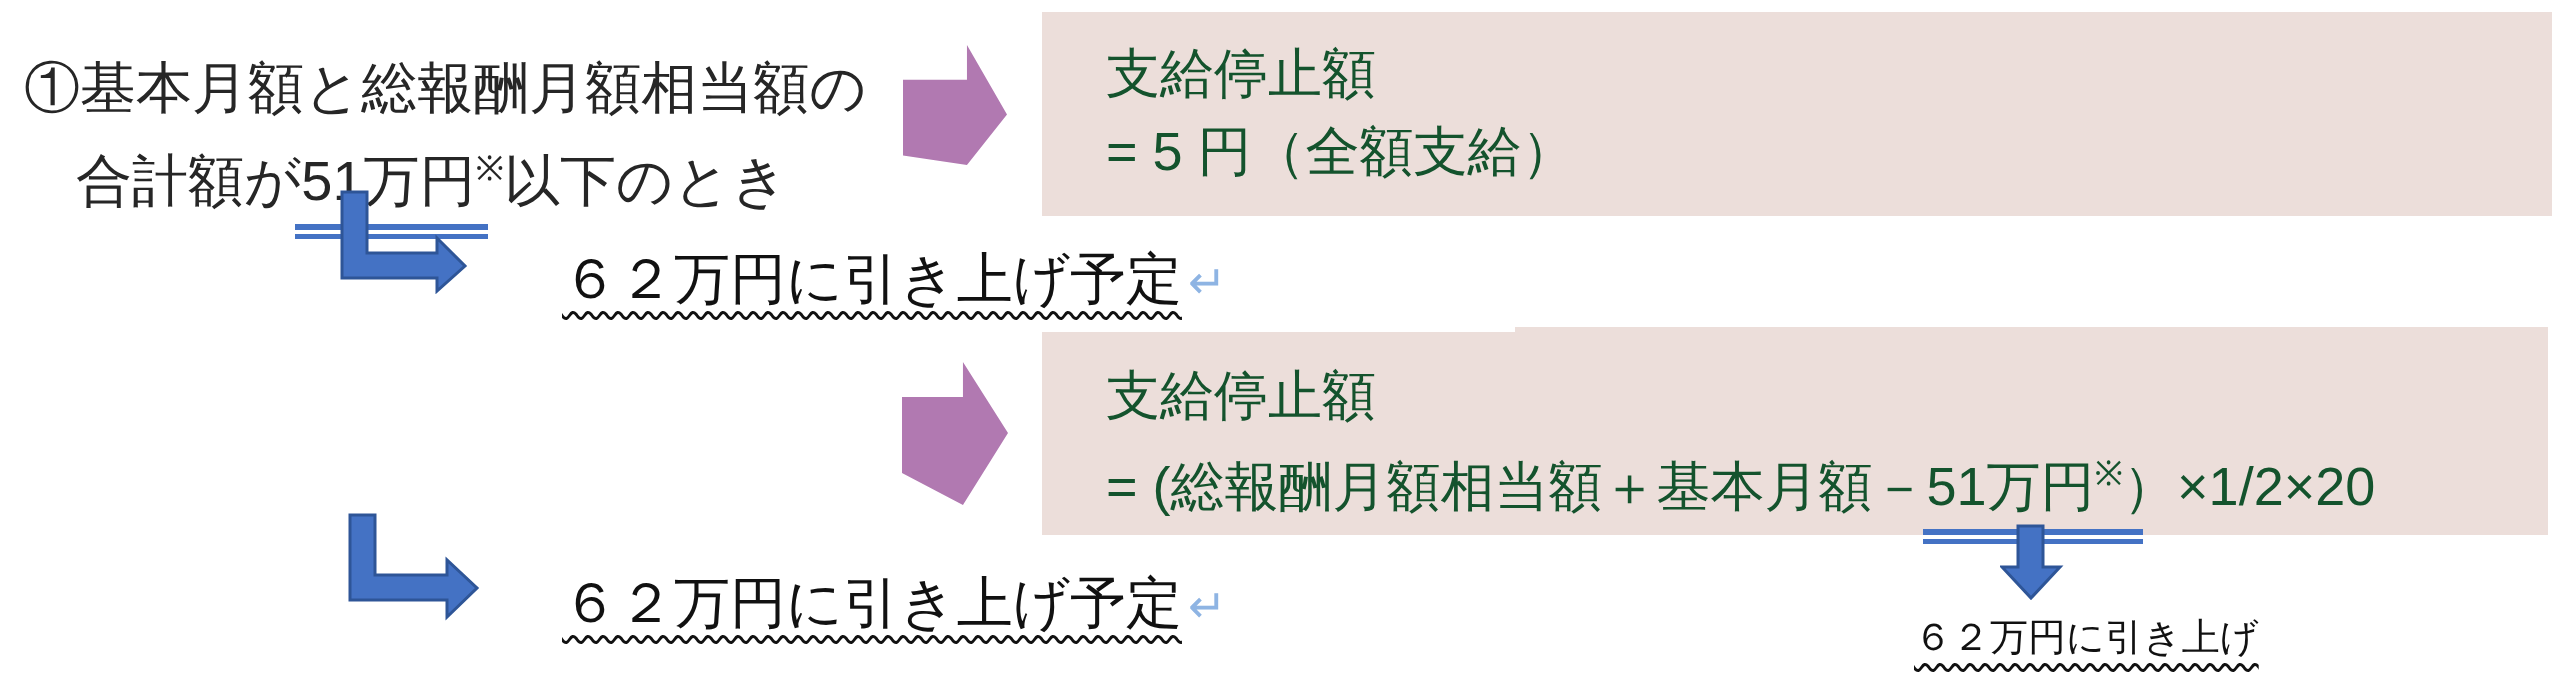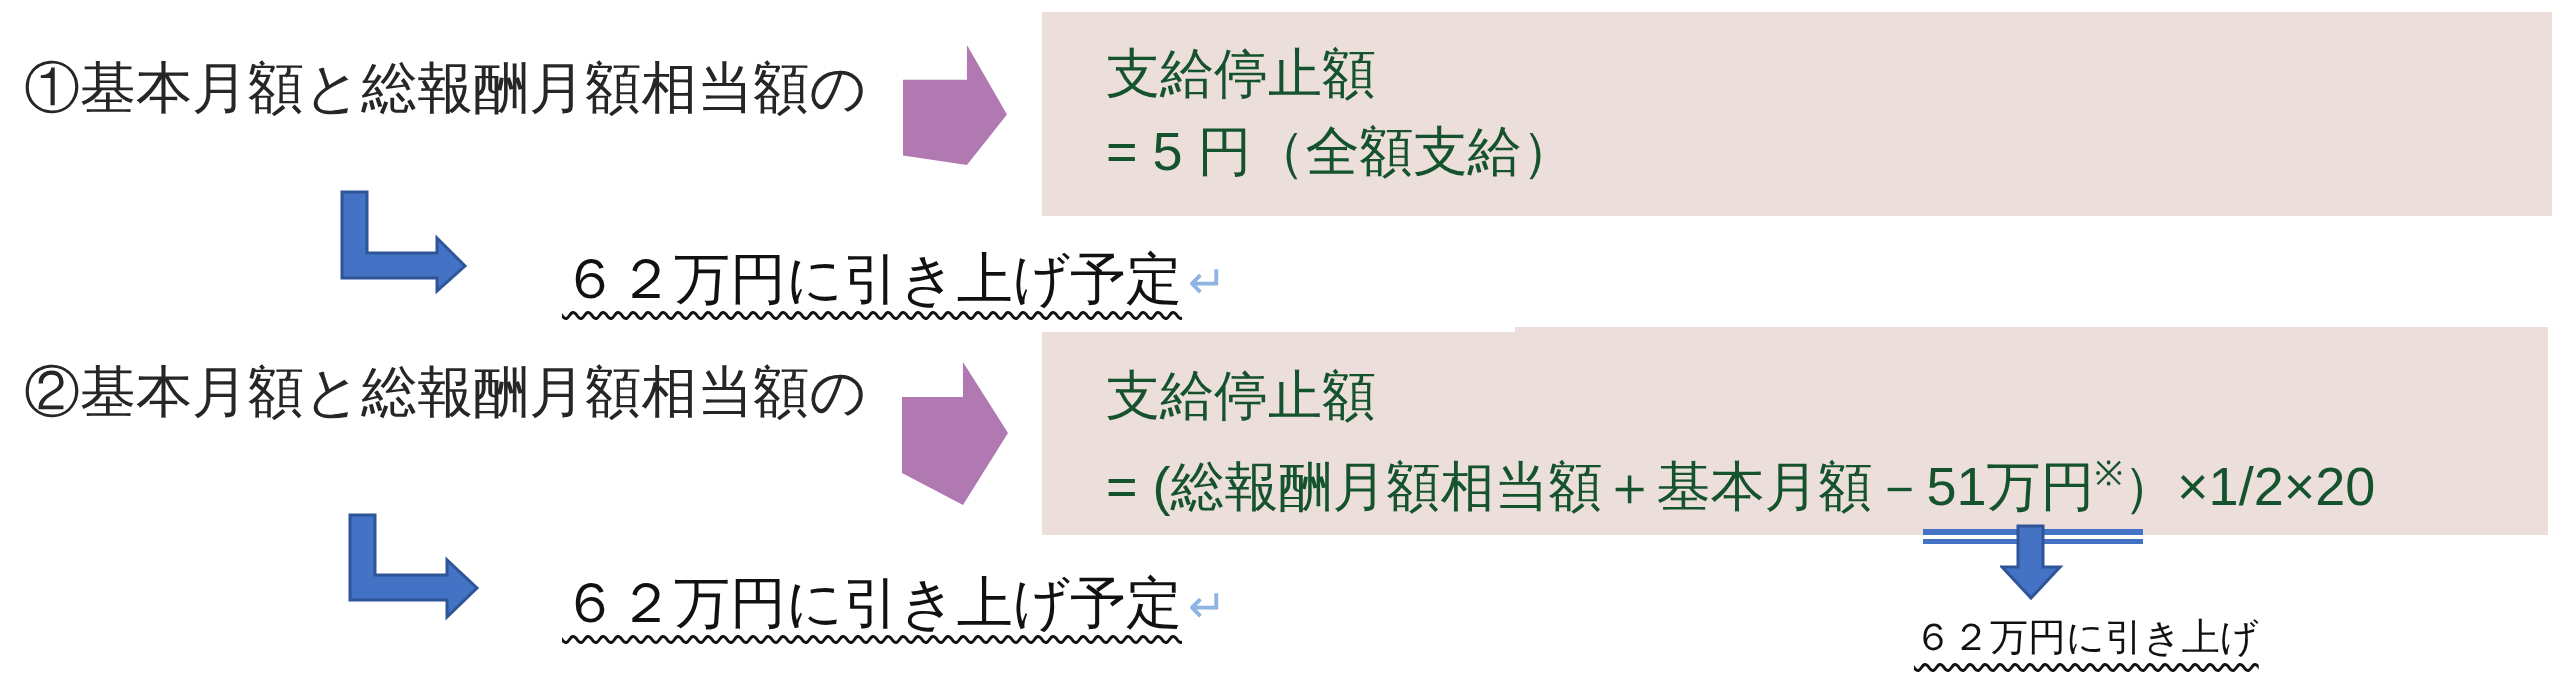--- a/index.html
+++ b/index.html
@@ -45,40 +45,40 @@
   .retmark{color:#8eb4e3;font-size:46px;margin-left:6px;}
   .annot.small{font-size:38px;}
 </style>
 </head>
 <body>
 
 <div class="stage">
 
   <div class="cond" style="left:24px;top:28px;margin-top:20px;">
     <div class="nowrap">①基本月額と総報酬月額相当額の</div>
+    <div class="l2 nowrap"><span>合計額が</span><span class="amt">51万円</span><span class="sup">※</span><span>以下のとき</span></div>
   </div>
 
   <div class="parrow a1"></div>
 
   <div class="box" style="left:1042px;top:12px;width:1510px;height:204px;"></div>
   <div class="boxtext" style="left:1106px;top:34px;">
     <div>支給停止額</div>
     <div>= 5 円（全額支給）</div>
   </div>
 
   <svg class="arrow-svg" style="left:340px;top:190px;" width="128" height="104" viewBox="0 0 128 104">
     <polygon points="2,2 27,2 27,63 97,63 97,48 125,76 97,101 97,88 2,88" fill="#4472c4" stroke="#2e5597" stroke-width="3"></polygon>
   </svg>
 
   <div class="annot" style="left:514px;top:242px;">
     <span class="wavy">６２万円に引き上げ予定</span><span class="retmark">↵</span>
   </div>
 
   <div class="cond" style="left:24px;top:352px;">
-    <div class="nowrap">②基本月額と総報酬月額相当額の</div>
   </div>
 
   <div class="parrow a2"></div>
 
   <div class="box" style="left:1515px;top:327px;width:1033px;height:8px;"></div>
   <div class="box" style="left:1042px;top:332px;width:1506px;height:203px;"></div>
   <div class="boxtext" style="left:1106px;top:356px;">
     <div>支給停止額</div>
     <div><span>= (総報酬月額相当額＋基本月額－</span><span class="amt formula">51万円</span><span class="sup">※</span><span>）×1/2×20</span></div>
   </div>

